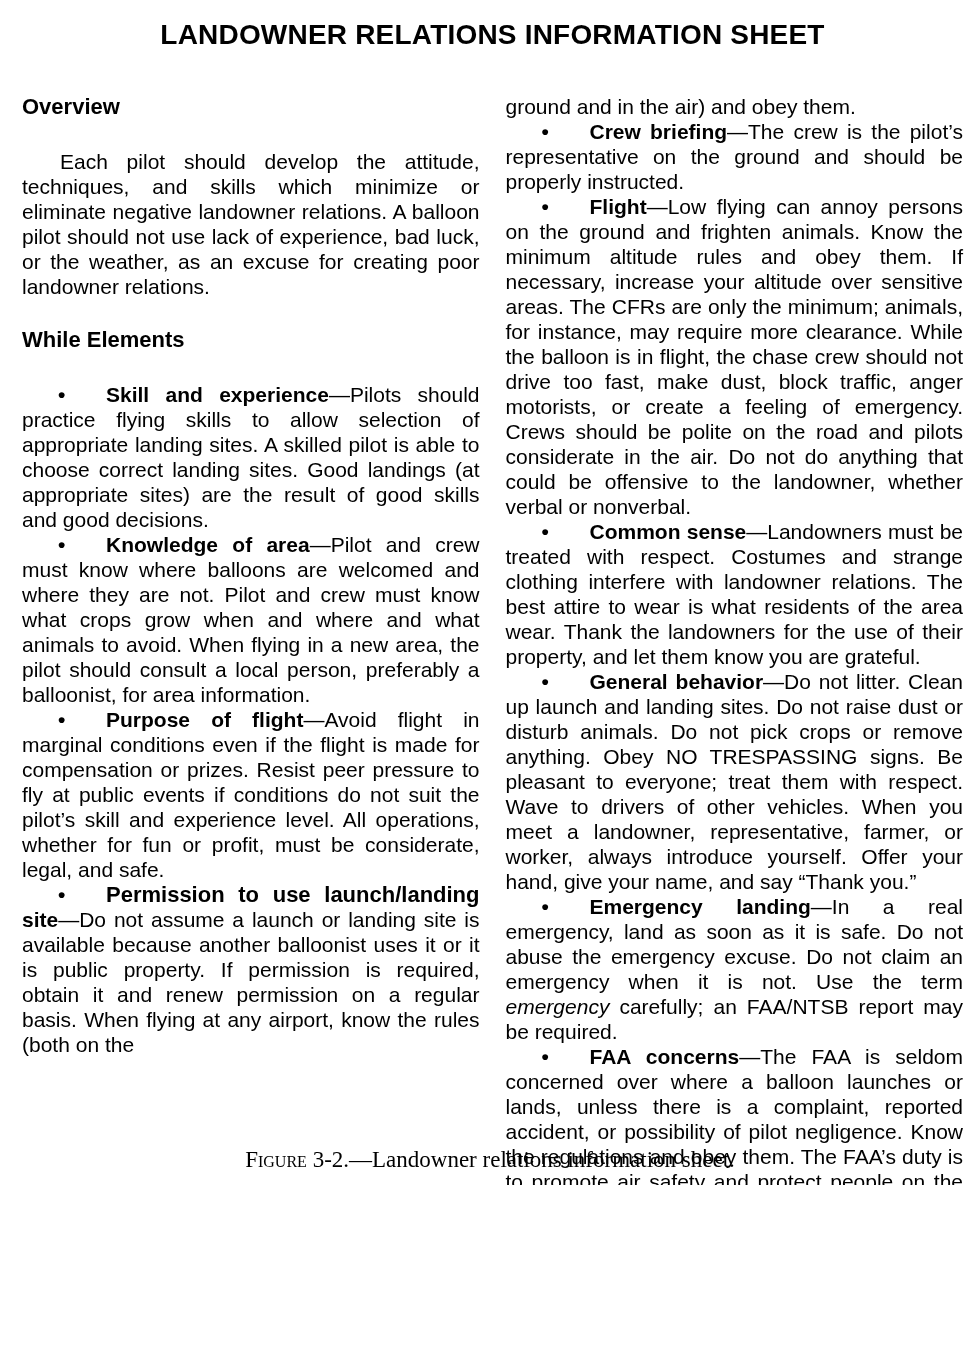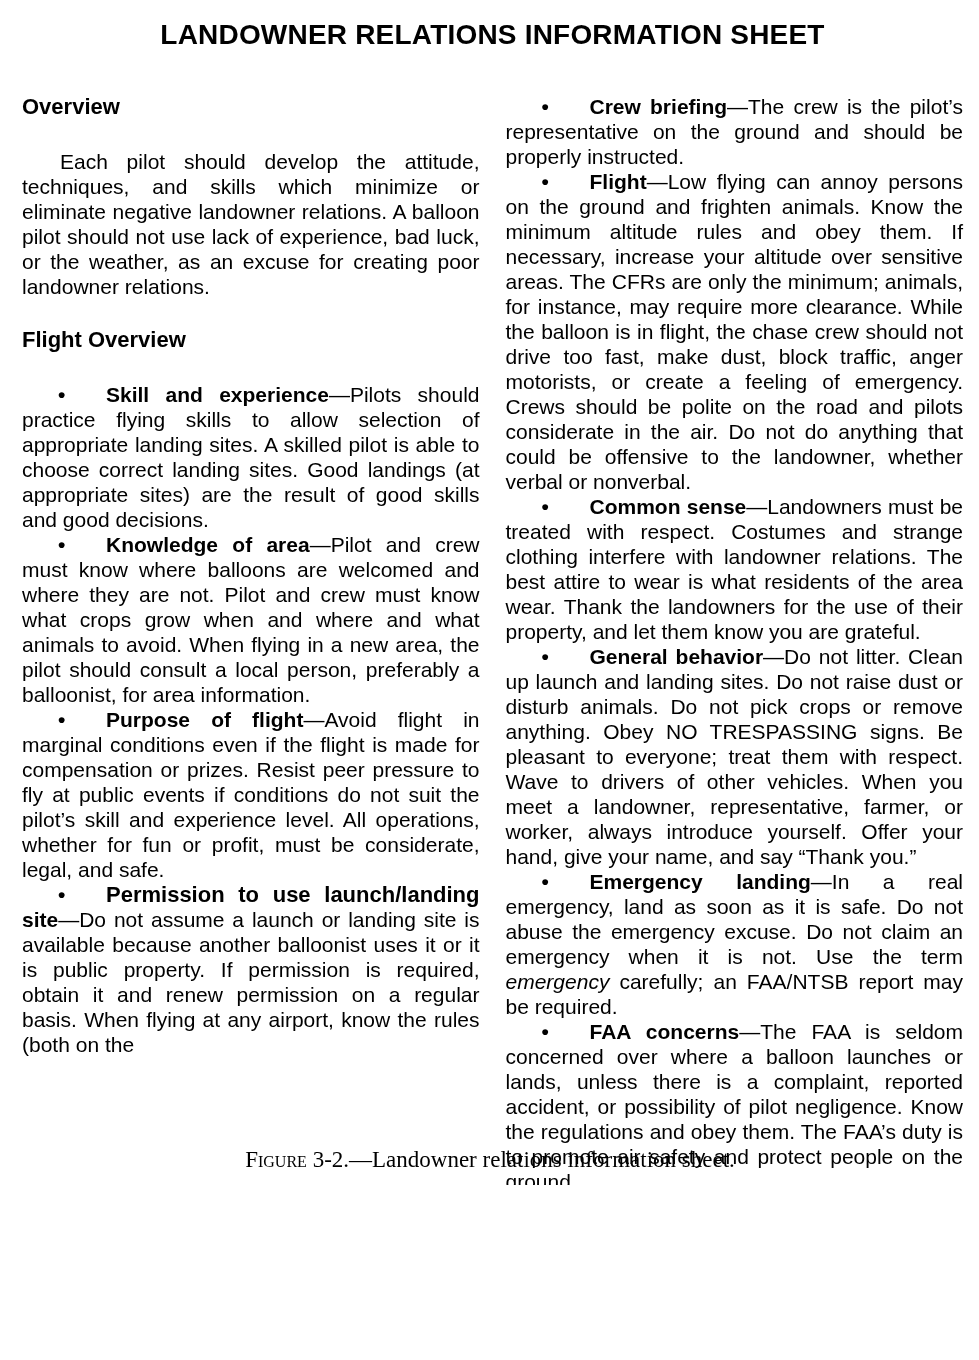--- a/index.html
+++ b/index.html
@@ -72,32 +72,33 @@
 
   <h1 class="doc-title">LANDOWNER RELATIONS INFORMATION SHEET</h1>
 
   <div class="columns">
 
     <div class="col">
       <h2 class="section-heading">Overview</h2>
 
       <p class="indent">Each pilot should develop the attitude, techniques, and skills which minimize or eliminate negative landowner relations. A balloon pilot should not use lack of experience, bad luck, or the weather, as an excuse for creating poor landowner relations.</p>
 
-      <h2 class="section-heading mid">Flight Overview</h2>
+      <h2 class="section-heading mid">While Elements</h2>
 
       <p class="bullet-para"><span class="bullet">•</span><span class="term">Skill and experience</span><span>—Pilots should practice flying skills to allow selection of appropriate landing sites. A skilled pilot is able to choose correct landing sites. Good landings (at appropriate sites) are the result of good skills and good decisions.</span></p>
 
       <p class="bullet-para"><span class="bullet">•</span><span class="term">Knowledge of area</span><span>—Pilot and crew must know where balloons are welcomed and where they are not. Pilot and crew must know what crops grow when and where and what animals to avoid. When flying in a new area, the pilot should consult a local person, preferably a balloonist, for area information.</span></p>
 
       <p class="bullet-para"><span class="bullet">•</span><span class="term">Purpose of flight</span><span>—Avoid flight in marginal conditions even if the flight is made for compensation or prizes. Resist peer pressure to fly at public events if conditions do not suit the pilot’s skill and experience level. All operations, whether for fun or profit, must be considerate, legal, and safe.</span></p>
 
       <p class="bullet-para"><span class="bullet">•</span><span class="term term-large">Permission to use launch/landing</span><span class="term"> site</span><span>—Do not assume a launch or landing site is available because another balloonist uses it or it is public property. If permission is required, obtain it and renew permission on a regular basis. When flying at any airport, know the rules (both on the</span></p>
     </div>
 
     <div class="col">
+      <p>ground and in the air) and obey them.</p>
 
       <p class="bullet-para"><span class="bullet">•</span><span class="term">Crew briefing</span><span>—The crew is the pilot’s representative on the ground and should be properly instructed.</span></p>
 
       <p class="bullet-para"><span class="bullet">•</span><span class="term">Flight</span><span>—Low flying can annoy persons on the ground and frighten animals. Know the minimum altitude rules and obey them. If necessary, increase your altitude over sensitive areas. The CFRs are only the minimum; animals, for instance, may require more clearance. While the balloon is in flight, the chase crew should not drive too fast, make dust, block traffic, anger motorists, or create a feeling of emergency. Crews should be polite on the road and pilots considerate in the air. Do not do anything that could be offensive to the landowner, whether verbal or nonverbal.</span></p>
 
       <p class="bullet-para"><span class="bullet">•</span><span class="term">Common sense</span><span>—Landowners must be treated with respect. Costumes and strange clothing interfere with landowner relations. The best attire to wear is what residents of the area wear. Thank the landowners for the use of their property, and let them know you are grateful.</span></p>
 
       <p class="bullet-para"><span class="bullet">•</span><span class="term">General behavior</span><span>—Do not litter. Clean up launch and landing sites. Do not raise dust or disturb animals. Do not pick crops or remove anything. Obey NO TRESPASSING signs. Be pleasant to everyone; treat them with respect. Wave to drivers of other vehicles. When you meet a landowner, representative, farmer, or worker, always introduce yourself. Offer your hand, give your name, and say “Thank you.”</span></p>
 
       <p class="bullet-para"><span class="bullet">•</span><span class="term">Emergency landing</span><span>—In a real emergency, land as soon as it is safe. Do not abuse the emergency excuse. Do not claim an emergency when it is not. Use the term </span><span class="italic">emergency</span><span> carefully; an FAA/NTSB report may be required.</span></p>

